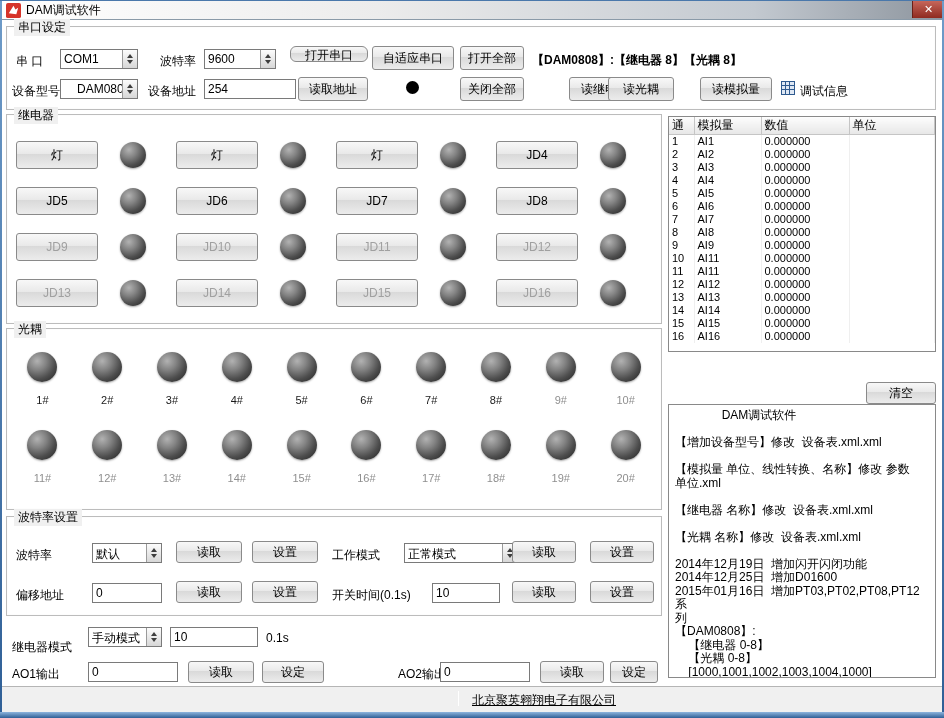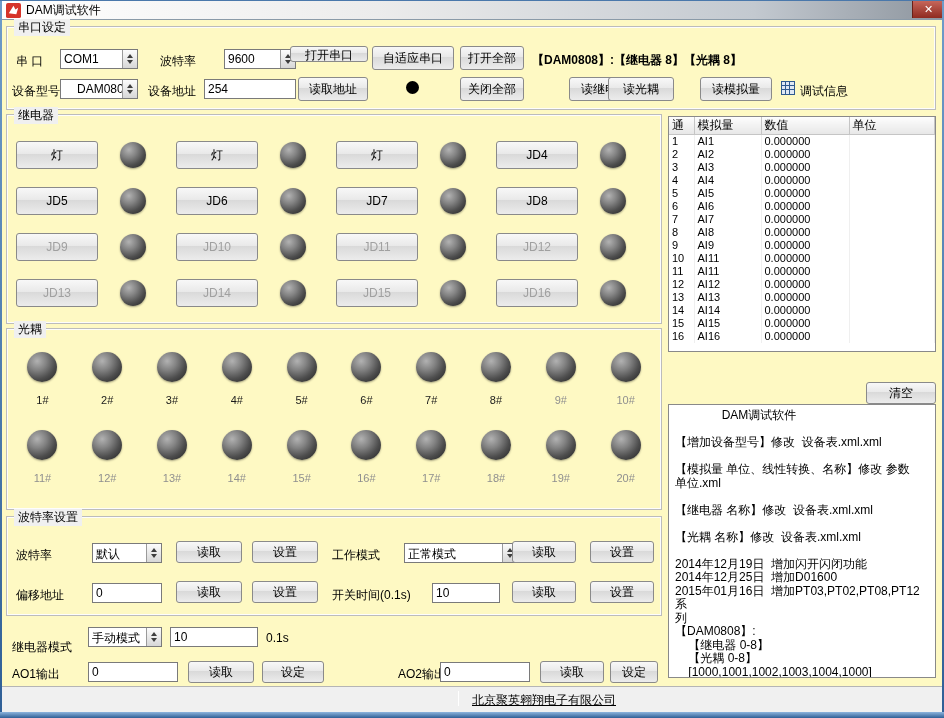--- a/index.html
+++ b/index.html
@@ -1,18 +1,18 @@
 <!DOCTYPE html>
 <html><head>
 <meta charset="utf-8">
 <style>
   * { margin:0; padding:0; box-sizing:border-box; }
   html,body { background:#555; }
   .window {
-    position:relative; width:944px; height:718px; background:#fef9c3;
+    position:relative; width:944px; height:718px; background:#ffffff;
     overflow:hidden; font-family:"Liberation Sans","DejaVu Sans",sans-serif;
     font-size:12px; color:#000;
   }
   .edge { position:absolute; background:linear-gradient(#6f9cc9,#2f5f96); }
   .edge-left { left:0; top:0; width:2px; height:718px; }
   .edge-right { right:0; top:0; width:2px; height:718px; }
   .edge-top { left:0; top:0; width:944px; height:1px; background:#4a78ab; }
   .edge-bottom { left:0; bottom:0; width:944px; height:6px; background:linear-gradient(#8db4dd,#2f5f96); }
   .titlebar {
     position:absolute; left:2px; top:1px; right:2px; height:19px;
@@ -104,29 +104,29 @@
   <span class="lbl" style="left:16px;top:53px;">串  口</span>
   <div class="combo" style="left:60px;top:49px;width:78px;height:20px;">
     <span class="combo-text">COM1</span>
     <span class="combo-spin">
         <i class="tri-up"></i>
         <i class="tri-dn"></i>
       </span>
   </div>
 
   <span class="lbl" style="left:160px;top:53px;">波特率</span>
-  <div class="combo" style="left:204px;top:49px;width:72px;height:20px;margin-left:20px;">
+  <div class="combo" style="left:204px;top:49px;width:72px;height:20px;">
     <span class="combo-text">9600</span>
     <span class="combo-spin">
         <i class="tri-up"></i>
         <i class="tri-dn"></i>
       </span>
   </div>
 
-  <button class="btn abs" style="left:290px;top:46px;width:78px;height:16px;">打开串口</button>
+  <button class="btn abs" style="left:290px;top:46px;width:78px;height:16px;border-radius:6px;">打开串口</button>
   <button class="btn abs" style="left:372px;top:46px;width:82px;height:24px;">自适应串口</button>
   <button class="btn abs" style="left:460px;top:46px;width:64px;height:24px;">打开全部</button>
   <span class="lbl bold" style="left:532px;top:52px;">【DAM0808】:【继电器  8】【光耦 8】</span>
 
   <span class="lbl" style="left:12px;top:83px;">设备型号</span>
   <div class="combo" style="left:60px;top:79px;width:78px;height:20px;padding-left:13px;">
     <span class="combo-text">DAM0808</span>
     <span class="combo-spin">
         <i class="tri-up"></i>
         <i class="tri-dn"></i>

